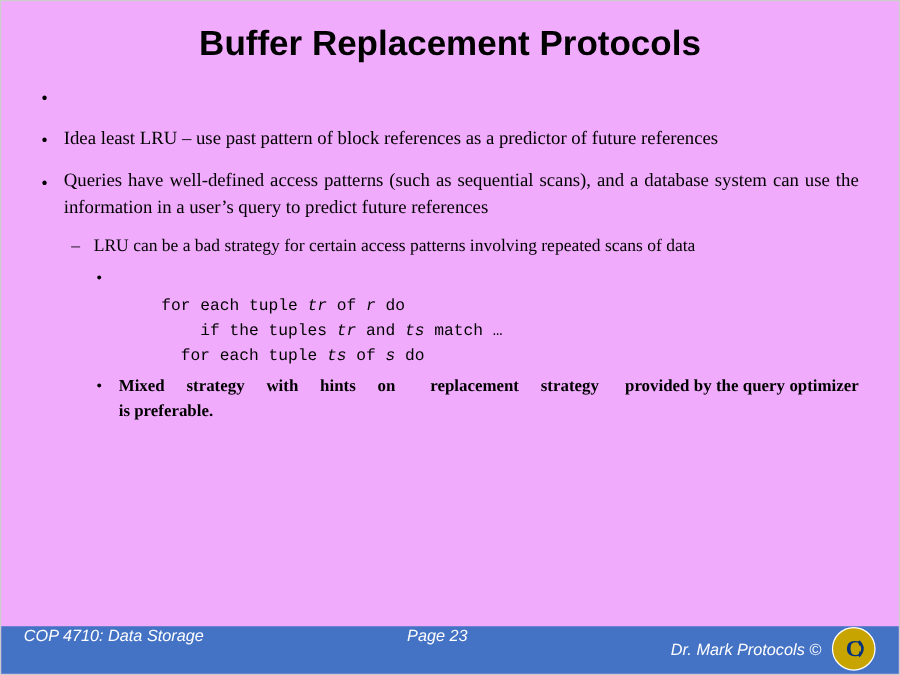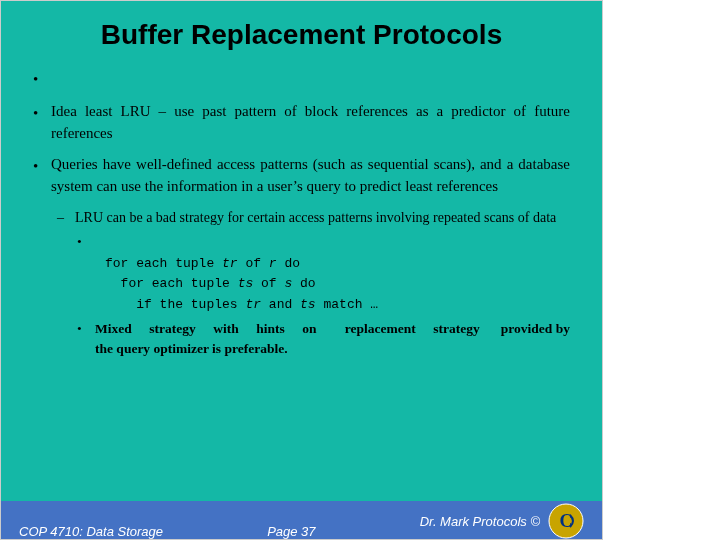--- a/index.html
+++ b/index.html
@@ -4,23 +4,23 @@
   <style>
     * { margin: 0; padding: 0; box-sizing: border-box; }
     body {
       width: 720px;
       height: 540px;
       background: #fff;
       font-family: Georgia, 'Times New Roman', serif;
       overflow: hidden;
     }
     .slide {
-      width: 603px;
+      width: 720px;
       height: 540px;
-      background: #14b8a6;
+      background: #f0abfc;
       display: flex;
       flex-direction: column;
       border: 1px solid #ccc;
     }
     .slide-content {
       flex: 1;
       padding: 18px 32px 8px 32px;
       overflow: hidden;
     }
     .slide-title {
@@ -72,31 +72,31 @@
       flex: 1;
       text-align: justify;
       font-family: Liberation Serif, serif;
     }
     .sub-sub {
       margin-left: 20px;
       font-size: 13.5px;
       line-height: 1.5;
     }
     .code-block {
-      margin-left: 28px;
+      margin-left: 52px;
       font-family: 'Courier New', monospace;
       font-size: 13px;
       line-height: 1.55;
       color: #000;
     }
     .footer {
       background: #4472C4;
       height: 38px;
       display: flex;
-      align-items: flex-end;
+      align-items: flex-start;
       padding: 0 18px;
       justify-content: space-between;
     }
     .footer-left {
       color: #fff;
       font-style: italic;
       font-size: 13px;
       font-family: Arial, sans-serif;
     }
     .footer-center {
@@ -144,55 +144,55 @@
       <li>
         <span class="bullet-dot">•</span>
         <span class="bullet-text">
           Idea least LRU – use past pattern of block references as a predictor of future references
         </span>
       </li>
 
       <li>
         <span class="bullet-dot">•</span>
         <span class="bullet-text">
-          Queries have well-defined access patterns (such as sequential scans), and a database system can use the information in a user’s query to predict least references
+          Queries have well-defined access patterns (such as sequential scans), and a database system can use the information in a user’s query to predict future references
         </span>
       </li>
     </ul>
 
     <div class="sub-section">
       <div class="sub-bullet">
         <span class="dash">–</span>
         <span class="sub-text">
           LRU can be a bad strategy for certain access patterns involving repeated scans of data
         </span>
       </div>
 
       <div class="sub-sub">
         <div style="display:flex; align-items:flex-start; margin-bottom:2px;">
           <span class="dot" style="min-width:18px;">•</span>
         </div>
         <div class="code-block">
           <div>for each tuple <span class="italic-code">tr</span> of <span class="italic-code">r</span> do</div>
+          <div>&nbsp;&nbsp;&nbsp;&nbsp;if the tuples <span class="italic-code">tr</span> and <span class="italic-code">ts</span> match …</div>
           <div>&nbsp;&nbsp;for each tuple <span class="italic-code">ts</span> of <span class="italic-code">s</span> do</div>
-          <div>&nbsp;&nbsp;&nbsp;&nbsp;if the tuples <span class="italic-code">tr</span> and <span class="italic-code">ts</span> match …</div>
         </div>
         <div style="display:flex; align-items:flex-start; margin-top:4px;">
           <span class="dot" style="min-width:18px;">•</span>
           <span style="text-align:justify; flex:1;font-weight:bold;">
             Mixed &nbsp;&nbsp;&nbsp; strategy &nbsp;&nbsp;&nbsp; with &nbsp;&nbsp;&nbsp; hints &nbsp;&nbsp;&nbsp; on &nbsp;&nbsp;&nbsp;&nbsp;&nbsp;&nbsp; replacement &nbsp;&nbsp;&nbsp; strategy &nbsp;&nbsp;&nbsp;&nbsp; provided by the query optimizer is preferable.
           </span>
         </div>
       </div>
     </div>
   </div>
 
   <div class="footer">
     <span class="footer-left">COP 4710: Data Storage</span>
-    <span class="footer-center">Page 37</span>
+    <span class="footer-center">Page 23</span>
     <div class="footer-right-group">
       <span class="footer-right">Dr. Mark Protocols ©</span>
       <svg class="footer-logo" viewBox="0 0 36 36" xmlns="http://www.w3.org/2000/svg">
         <circle cx="18" cy="18" r="17" fill="#c8a400" stroke="#fff" stroke-width="1"></circle>
         <text x="18" y="24" text-anchor="middle" font-size="18" font-family="serif" fill="#003080" font-weight="bold">C</text>
         <path d="M 22 12 Q 28 18 22 24" stroke="#003080" stroke-width="2" fill="none"></path>
       </svg>
     </div>
   </div>
 </div>

